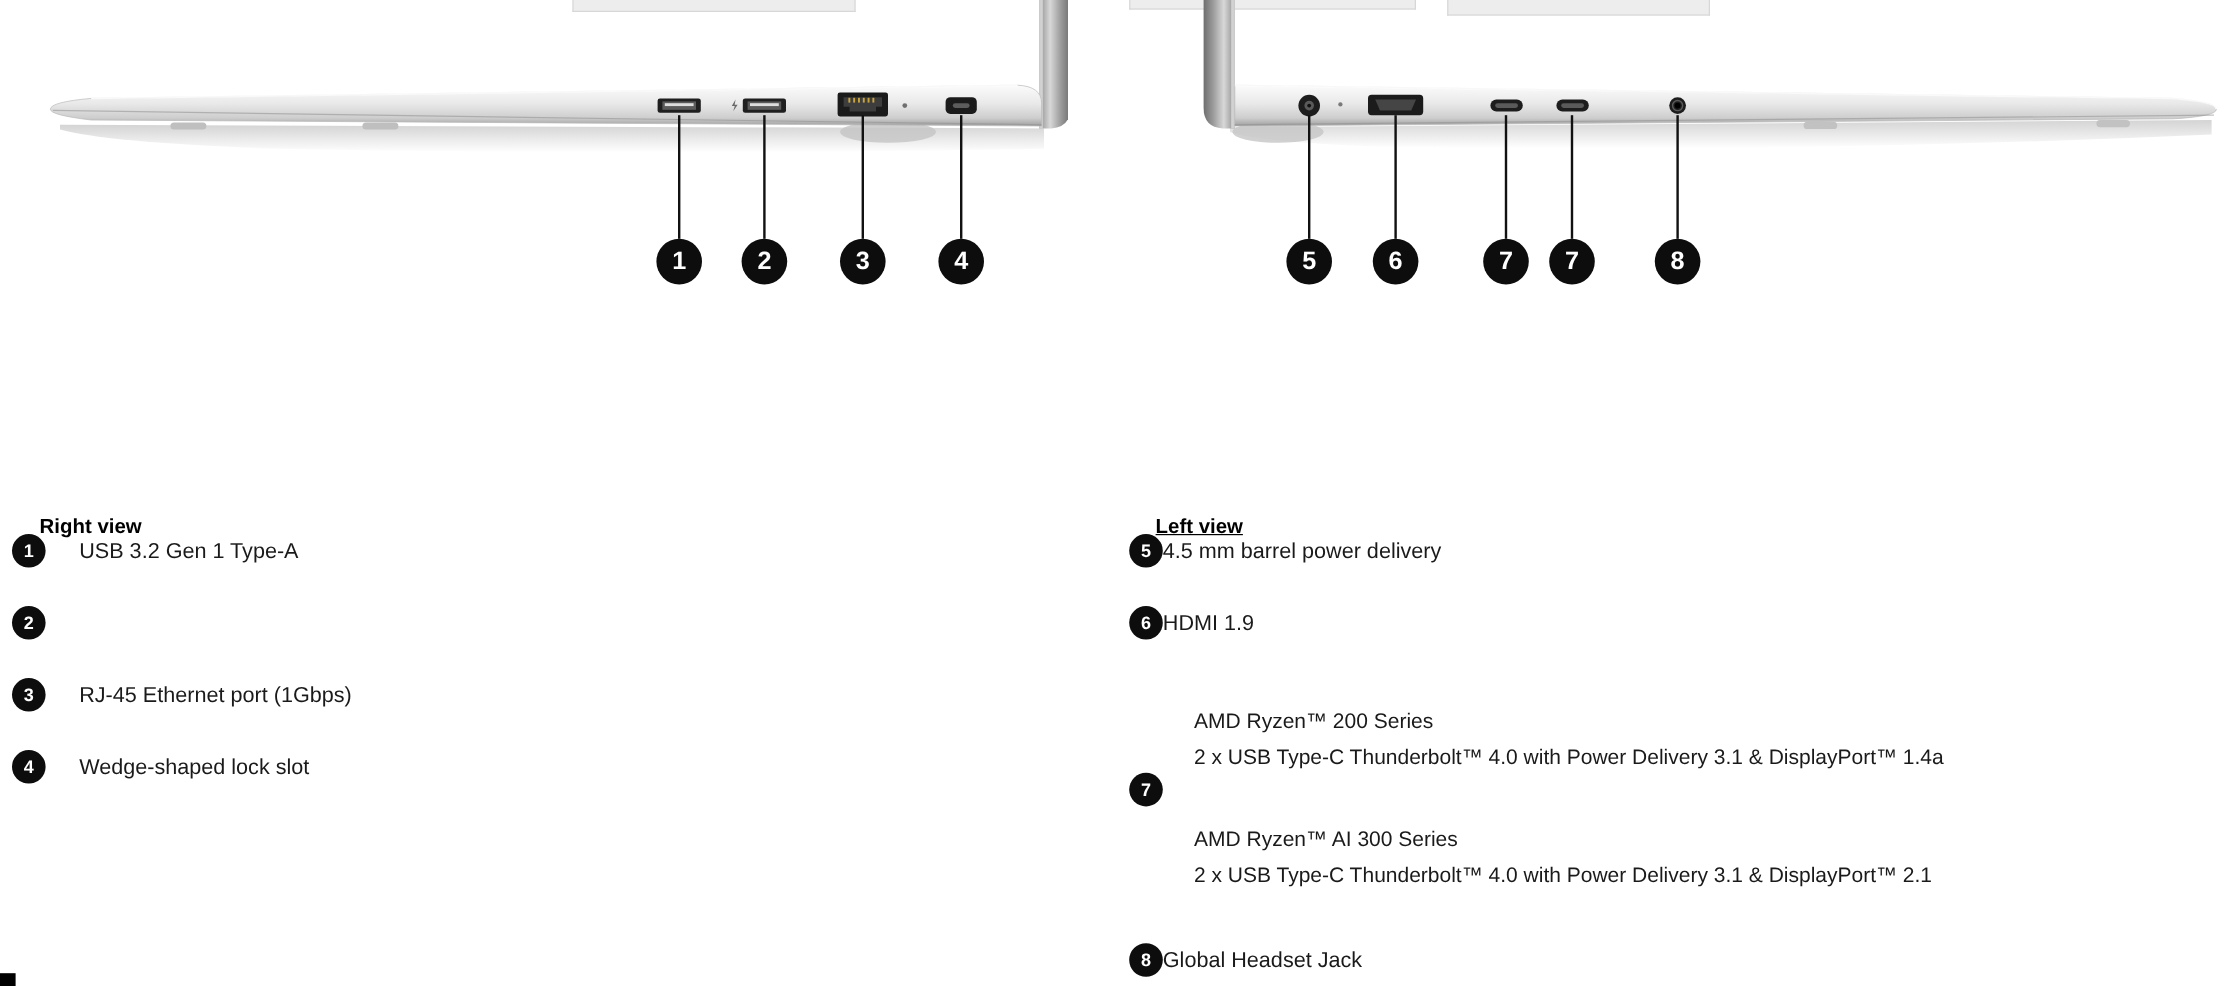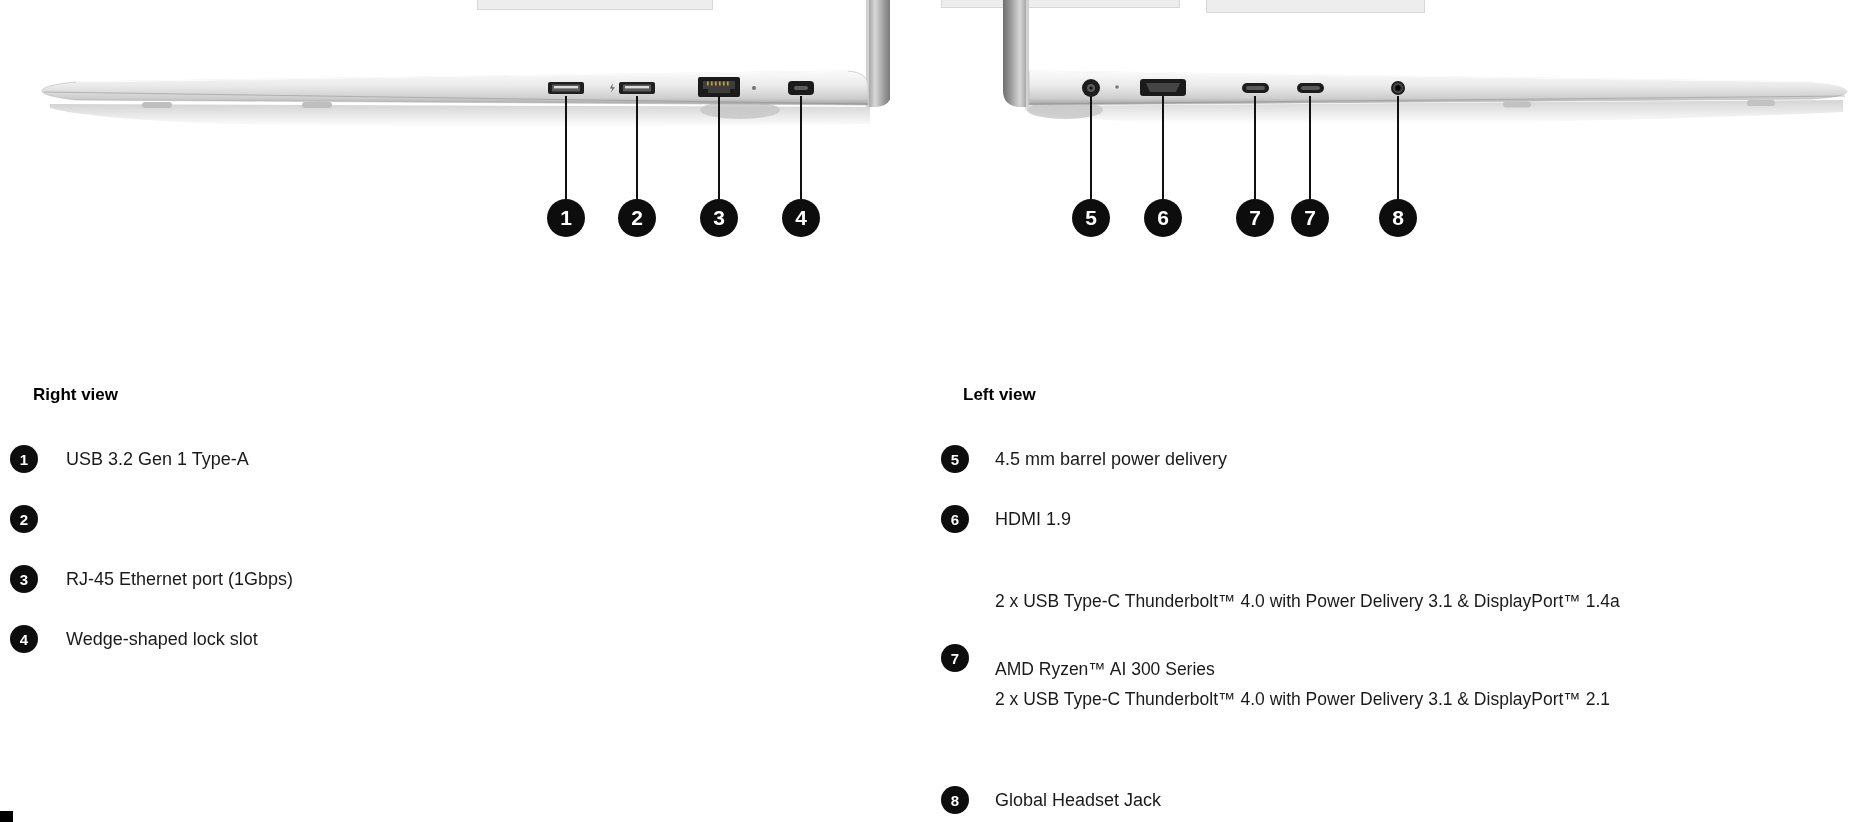--- a/index.html
+++ b/index.html
@@ -22,35 +22,35 @@
   .callout-line { position:absolute; top:96px; height:103px; width:2px; background:#111; }
   .l1{left:565px}.l2{left:636px}.l3{left:718px}.l4{left:800px}
   .l5{left:1090px}.l6{left:1162px}.l7a{left:1254px}.l7b{left:1309px}.l8{left:1397px}
 
   .callout { position:absolute; top:199px; width:38px; height:38px; border-radius:50%;
              background:#0d0d0d; color:#fff; font-size:21px; font-weight:bold;
              display:flex; align-items:center; justify-content:center; }
   .co1{left:547px}.co2{left:618px}.co3{left:700px}.co4{left:782px}
   .co5{left:1072px}.co6{left:1144px}.co7a{left:1236px}.co7b{left:1291px}.co8{left:1379px}
 
-  .legend-heading { position:absolute; font-size:17px; font-weight:700; color:#000; }
+  .legend-heading { position:absolute; font-size:17px; font-weight:700; color:#000;margin-top:44px; }
   .h-right { left:33px; top:385px; }
-  .h-left  { left:963px; top:385px; }
+  .h-left  { left:963px; top:385px;text-decoration:underline; }
 
   .legend-row { position:absolute; display:flex; align-items:center; }
   .legend-row.right-col { left:10px; }
   .legend-row.left-col  { left:941px; }
   .r1{top:445px}.r2{top:505px}.r3{top:565px}.r4{top:625px}
   .r5{top:445px}.r6{top:505px}.r8{top:786px}
 
   .legend-badge { width:28px; height:28px; border-radius:50%; background:#0d0d0d; color:#fff;
                   font-size:15px; font-weight:bold; display:flex; align-items:center;
                   justify-content:center; flex:0 0 auto; }
   .legend-row.right-col .legend-text { margin-left:28px; }
-  .legend-row.left-col  .legend-text { margin-left:26px; }
+  .legend-row.left-col  .legend-text { }
   .legend-text { font-size:18px; color:#1a1a1a; white-space:nowrap; }
 
   .badge7 { position:absolute; left:941px; top:644px; }
   .item7-text { position:absolute; left:995px; top:586px; font-size:17.5px; color:#1a1a1a; }
   .item7-text .tline { line-height:30px; white-space:nowrap; }
   .item7-text .tline.gap-above { margin-top:38px; }
 </style>
 </head>
 <body>
 
@@ -224,20 +224,21 @@
     <div class="legend-badge">5</div>
     <div class="legend-text">4.5 mm barrel power delivery</div>
   </div>
   <div class="legend-row left-col r6">
     <div class="legend-badge">6</div>
     <div class="legend-text">HDMI 1.9</div>
   </div>
 
   <div class="legend-badge badge7">7</div>
   <div class="item7-text">
+    <div class="tline">AMD Ryzen™ 200 Series</div>
     <div class="tline">2 x USB Type-C Thunderbolt™ 4.0 with Power Delivery 3.1 &amp; DisplayPort™ 1.4a</div>
     <div class="tline gap-above">AMD Ryzen™ AI 300 Series</div>
     <div class="tline">2 x USB Type-C Thunderbolt™ 4.0 with Power Delivery 3.1 &amp; DisplayPort™ 2.1</div>
   </div>
 
   <div class="legend-row left-col r8">
     <div class="legend-badge">8</div>
     <div class="legend-text">Global Headset Jack</div>
   </div>
 

